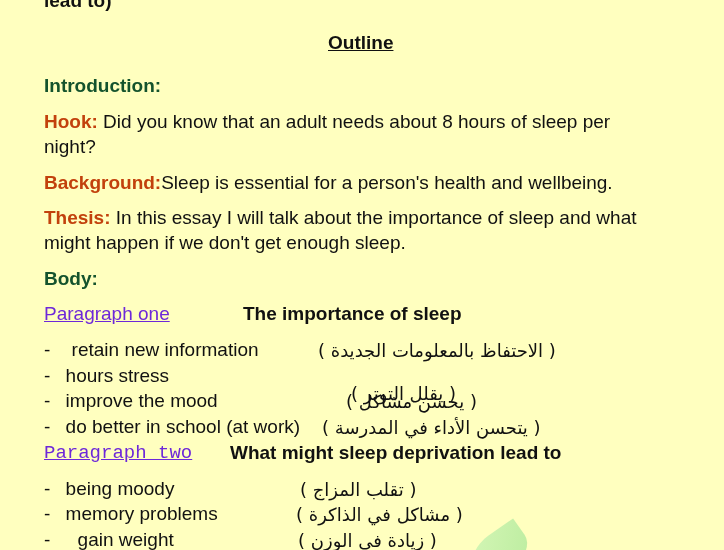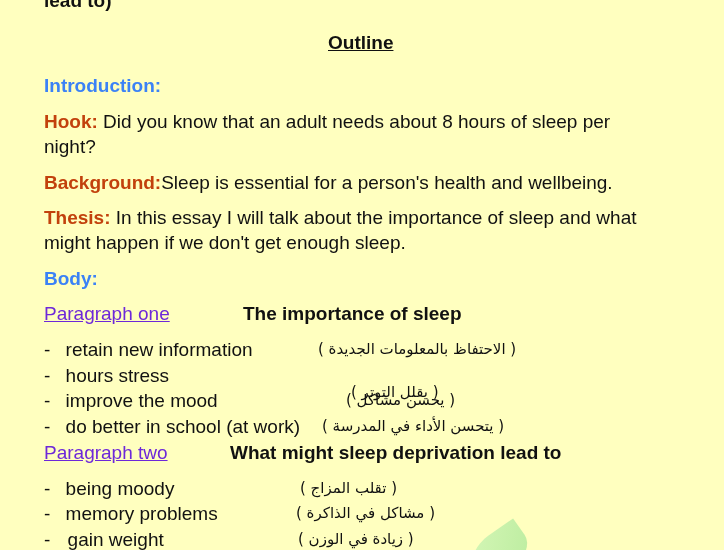--- a/index.html
+++ b/index.html
@@ -6,25 +6,25 @@
   body {
     width:724px; height:550px; overflow:hidden;
     background:#ffffbf;
     font-family:"Liberation Sans", sans-serif;
     color:#111;
     position:relative;
   }
   .abs { position:absolute; white-space:nowrap; }
   .fs18 { font-size:19px; }
   .bold { font-weight:bold; }
-  .red { color:#3b82f6; }
+  .red { color:#14532d; }
   .purple { color:#c2410c; font-weight:bold; }
   .title-outline { text-decoration:underline; font-weight:bold; }
   .para-link { color:#6d28d9; text-decoration:underline; }
-  .ar { font-family:"DejaVu Sans", sans-serif; font-size:15px; direction:rtl; unicode-bidi:plaintext; }
+  .ar { font-family:"DejaVu Sans", sans-serif; font-size:18px; direction:rtl; unicode-bidi:plaintext; }
   .leaf {
     position:absolute; left:470px; top:532px; width:60px; height:40px;
     background:linear-gradient(135deg,#b8f0b0,#8ee08a);
     transform:rotate(-35deg); border-radius:50% 0 50% 0; opacity:0.6;
   }
 </style>
 </head>
 <body>
 
 <div class="abs fs18 bold" style="left:44px;top:-10px;">lead to)</div>
@@ -49,21 +49,21 @@
 </div>
 <div class="abs fs18" style="left:44px;top:232px;">might happen if we don't get enough sleep.</div>
 
 <div class="abs fs18 bold red" style="left:44px;top:268px;">Body:</div>
 
 <div class="abs fs18 para-link" style="left:44px;top:303px;">Paragraph one</div>
 <div class="abs fs18 bold" style="left:243px;top:303px;">The importance of sleep</div>
 
 <div class="abs fs18" style="left:44px;top:339px;">
   <span>-</span>
-  <span style="margin-left:10px">retain new information</span>
+  <span style="margin-left:16px">retain new information</span>
 </div>
 <div class="abs ar" style="left:318px;top:340px;">( الاحتفاظ بالمعلومات الجديدة )</div>
 
 <div class="abs fs18" style="left:44px;top:365px;">
   <span>-</span>
   <span style="margin-left:10px">hours stress</span>
 </div>
 <div class="abs ar" style="left:351px;top:383px;">( يقلل التوتر )</div>
 
 <div class="abs fs18" style="left:44px;top:390px;">
@@ -71,34 +71,34 @@
   <span style="margin-left:10px">improve the mood</span>
 </div>
 <div class="abs ar" style="left:346px;top:391px;">( يحسن مشاكل )</div>
 
 <div class="abs fs18" style="left:44px;top:416px;">
   <span>-</span>
   <span style="margin-left:10px">do better in school (at work)</span>
 </div>
 <div class="abs ar" style="left:322px;top:417px;">( يتحسن الأداء في المدرسة )</div>
 
-<div class="abs fs18 para-link" style="left:44px;top:442px;">Paragraph two</div>
+<div class="abs fs18 para-link" style="left:44px;top:442px;font-family:Liberation Mono, monospace;">Paragraph two</div>
 <div class="abs fs18 bold" style="left:230px;top:442px;">What might sleep deprivation lead to</div>
 
 <div class="abs fs18" style="left:44px;top:478px;">
   <span>-</span>
   <span style="margin-left:10px">being moody</span>
 </div>
 <div class="abs ar" style="left:300px;top:479px;text-align:right;">( تقلب المزاج )</div>
 
 <div class="abs fs18" style="left:44px;top:503px;">
   <span>-</span>
   <span style="margin-left:10px">memory problems</span>
 </div>
 <div class="abs ar" style="left:296px;top:504px;">( مشاكل في الذاكرة )</div>
 
 <div class="abs fs18" style="left:44px;top:529px;">
   <span>-</span>
-  <span style="margin-left:12px">gain weight</span>
+  <span style="margin-left:22px">gain weight</span>
 </div>
 <div class="abs ar" style="left:298px;top:530px;">( زيادة في الوزن )</div>
 
 <div class="leaf"></div>
 
 </body></html>

